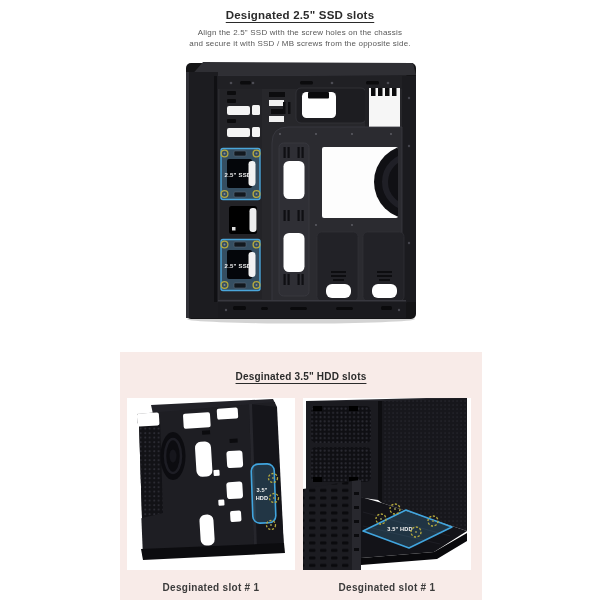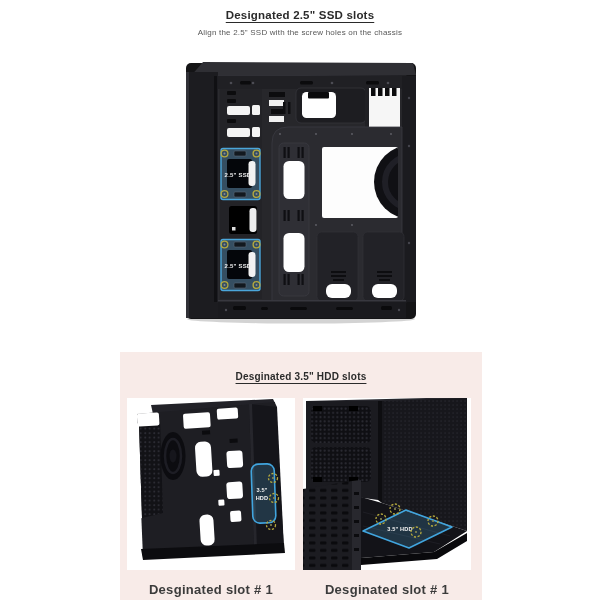--- a/index.html
+++ b/index.html
@@ -26,38 +26,39 @@
   .hdd-title {
     position:absolute; top:371px; left:120px; width:362px; text-align:center;
     font-size:10px; font-weight:bold; color:#2b2b2b; letter-spacing:.2px;
     text-decoration:underline; text-underline-offset:3px;
   }
   .hdd-fig { position:absolute; top:398px; width:168px; height:172px; background:#fff; }
   .hdd-fig.fig1 { left:127px; }
   .hdd-fig.fig2 { left:303px; }
   .hdd-caption {
     position:absolute; top:582px; width:168px; text-align:center;
-    font-size:13px; font-weight:bold; color:#3b3b3b; letter-spacing:.3px;
+    font-size:10px; font-weight:bold; color:#3b3b3b; letter-spacing:.3px;
   }
   .hdd-caption.cap1 { left:127px; }
   .hdd-caption.cap2 { left:303px; }
 
   svg { display:block; }
   svg text { font-family:"Liberation Sans", sans-serif; font-weight:bold; }
   .slot-label { fill:#eeeeee; font-size:6px; letter-spacing:.2px; }
   .slot-label-sm { fill:#f2f2f2; font-size:5.6px; letter-spacing:.2px; }
 </style>
 </head>
 <body>
 
 <div id="stage">
 
   <div class="ssd-title">Designated 2.5" SSD slots</div>
   <div class="ssd-subtitle">
     <div>Align the 2.5" SSD with the screw holes on the chassis</div>
+    <div>and secure it with SSD / MB screws from the opposite side.</div>
   </div>
 
   <svg class="ssd-illustration" viewBox="182 58 238 268" width="238" height="268">
     <defs>
       <clipPath id="cpuClip">
           <rect x="322" y="147" width="76" height="71" rx="2"></rect>
         </clipPath>
     </defs>
 
     <ellipse cx="301" cy="319" rx="114" ry="4.5" fill="#0a0a0a" opacity="0.18"></ellipse>

